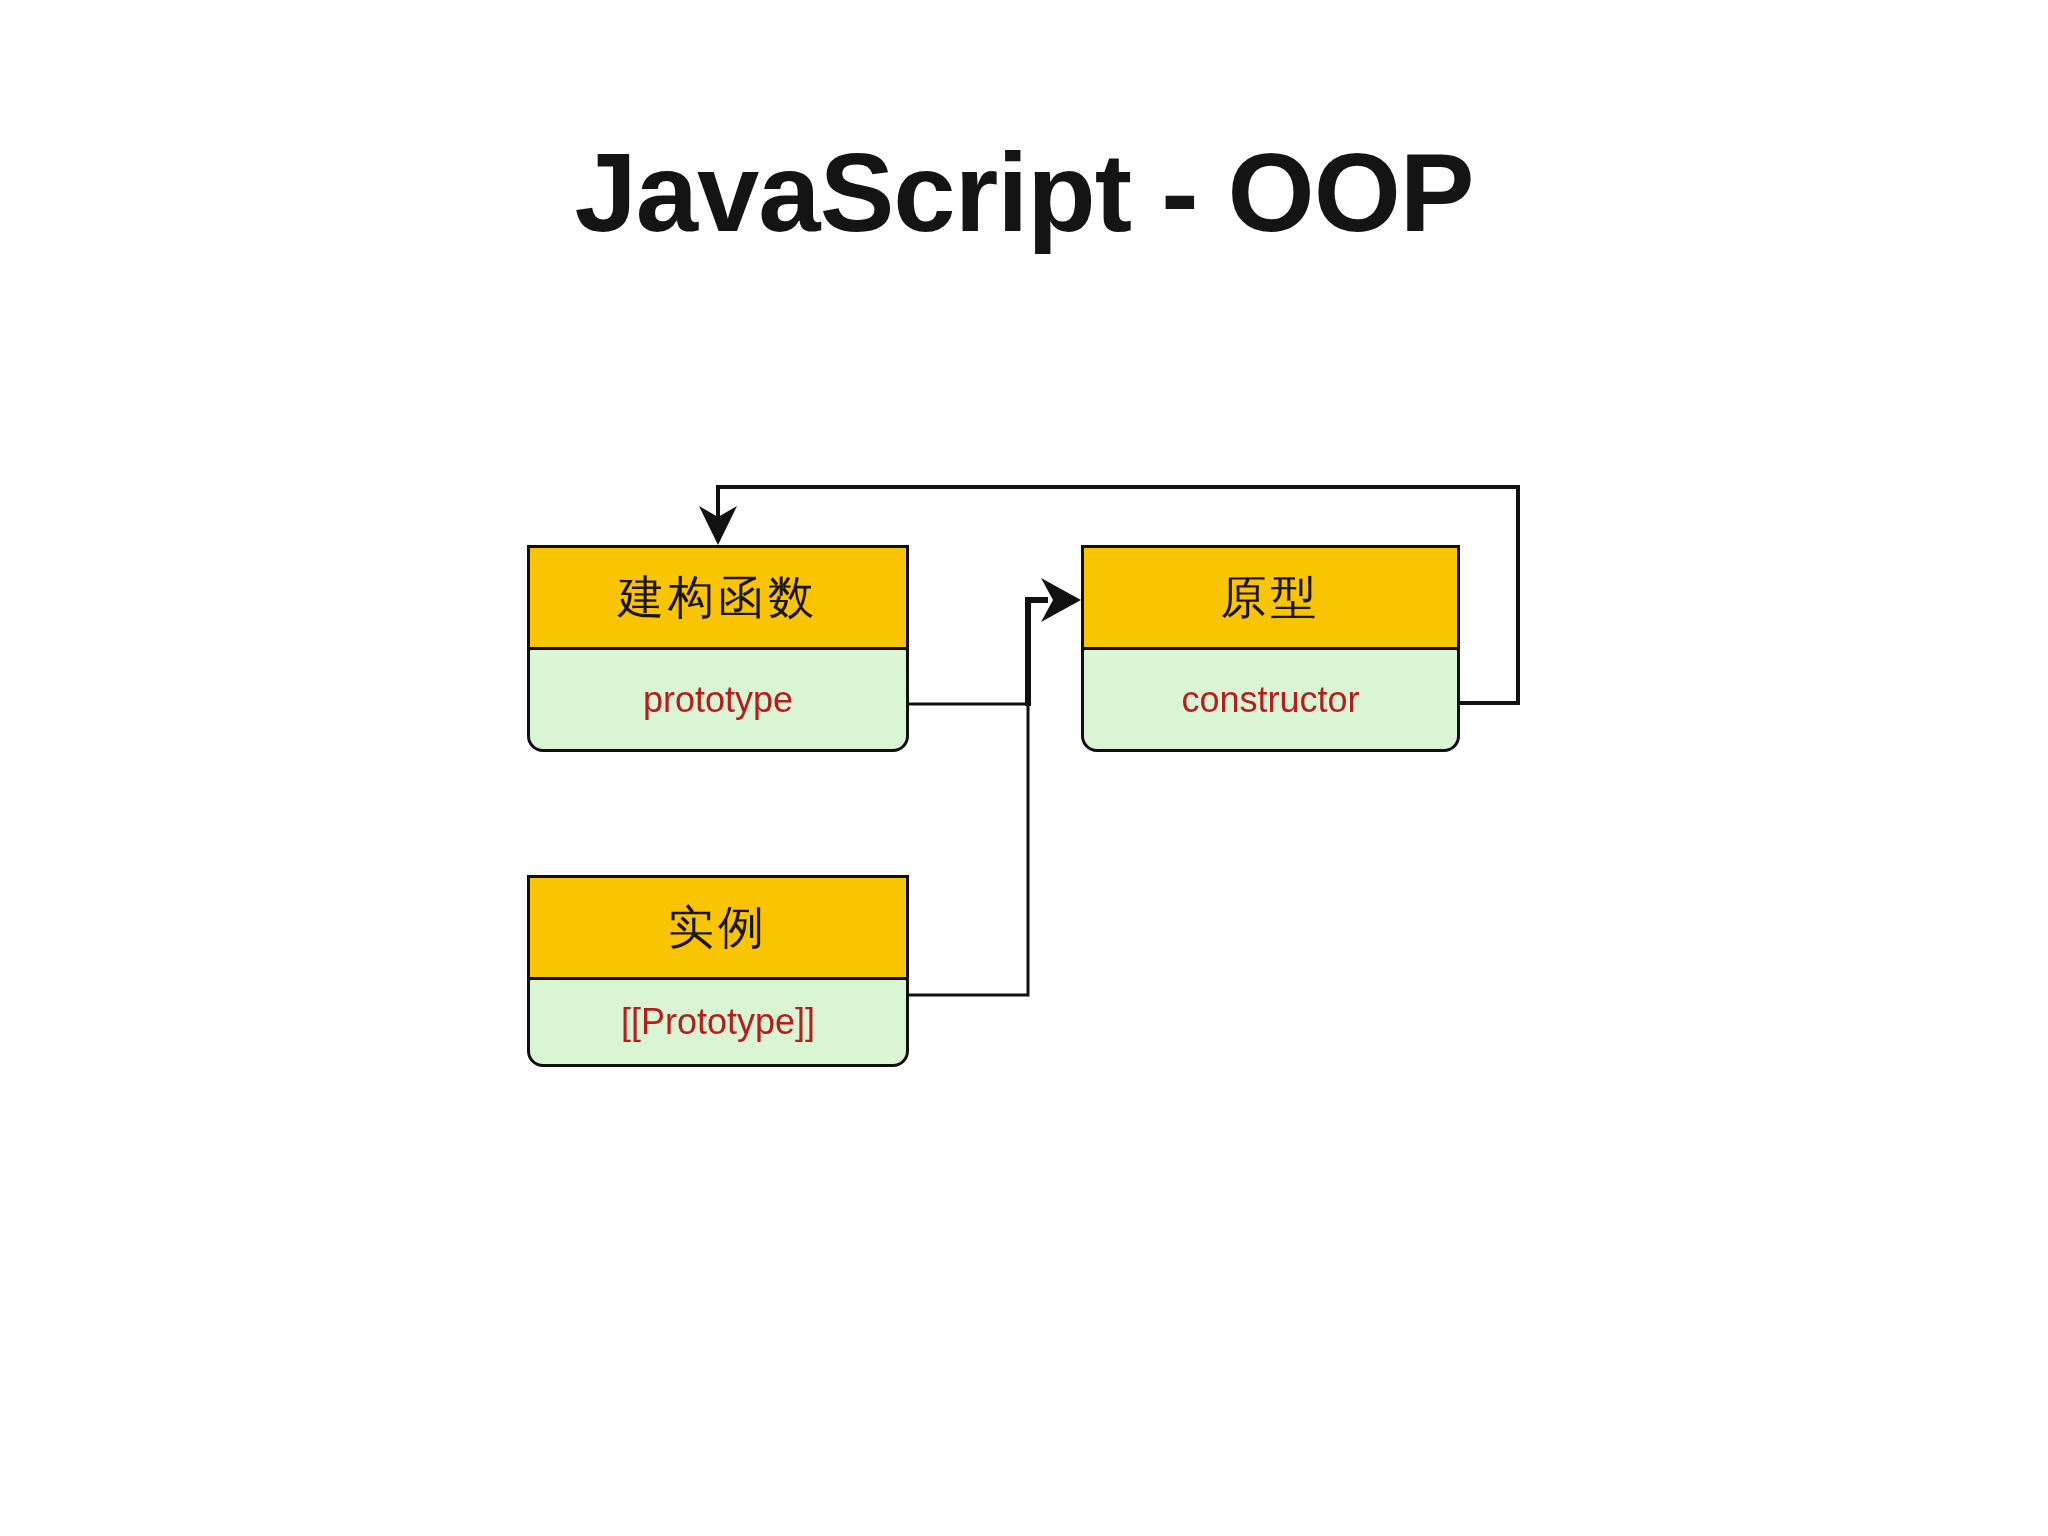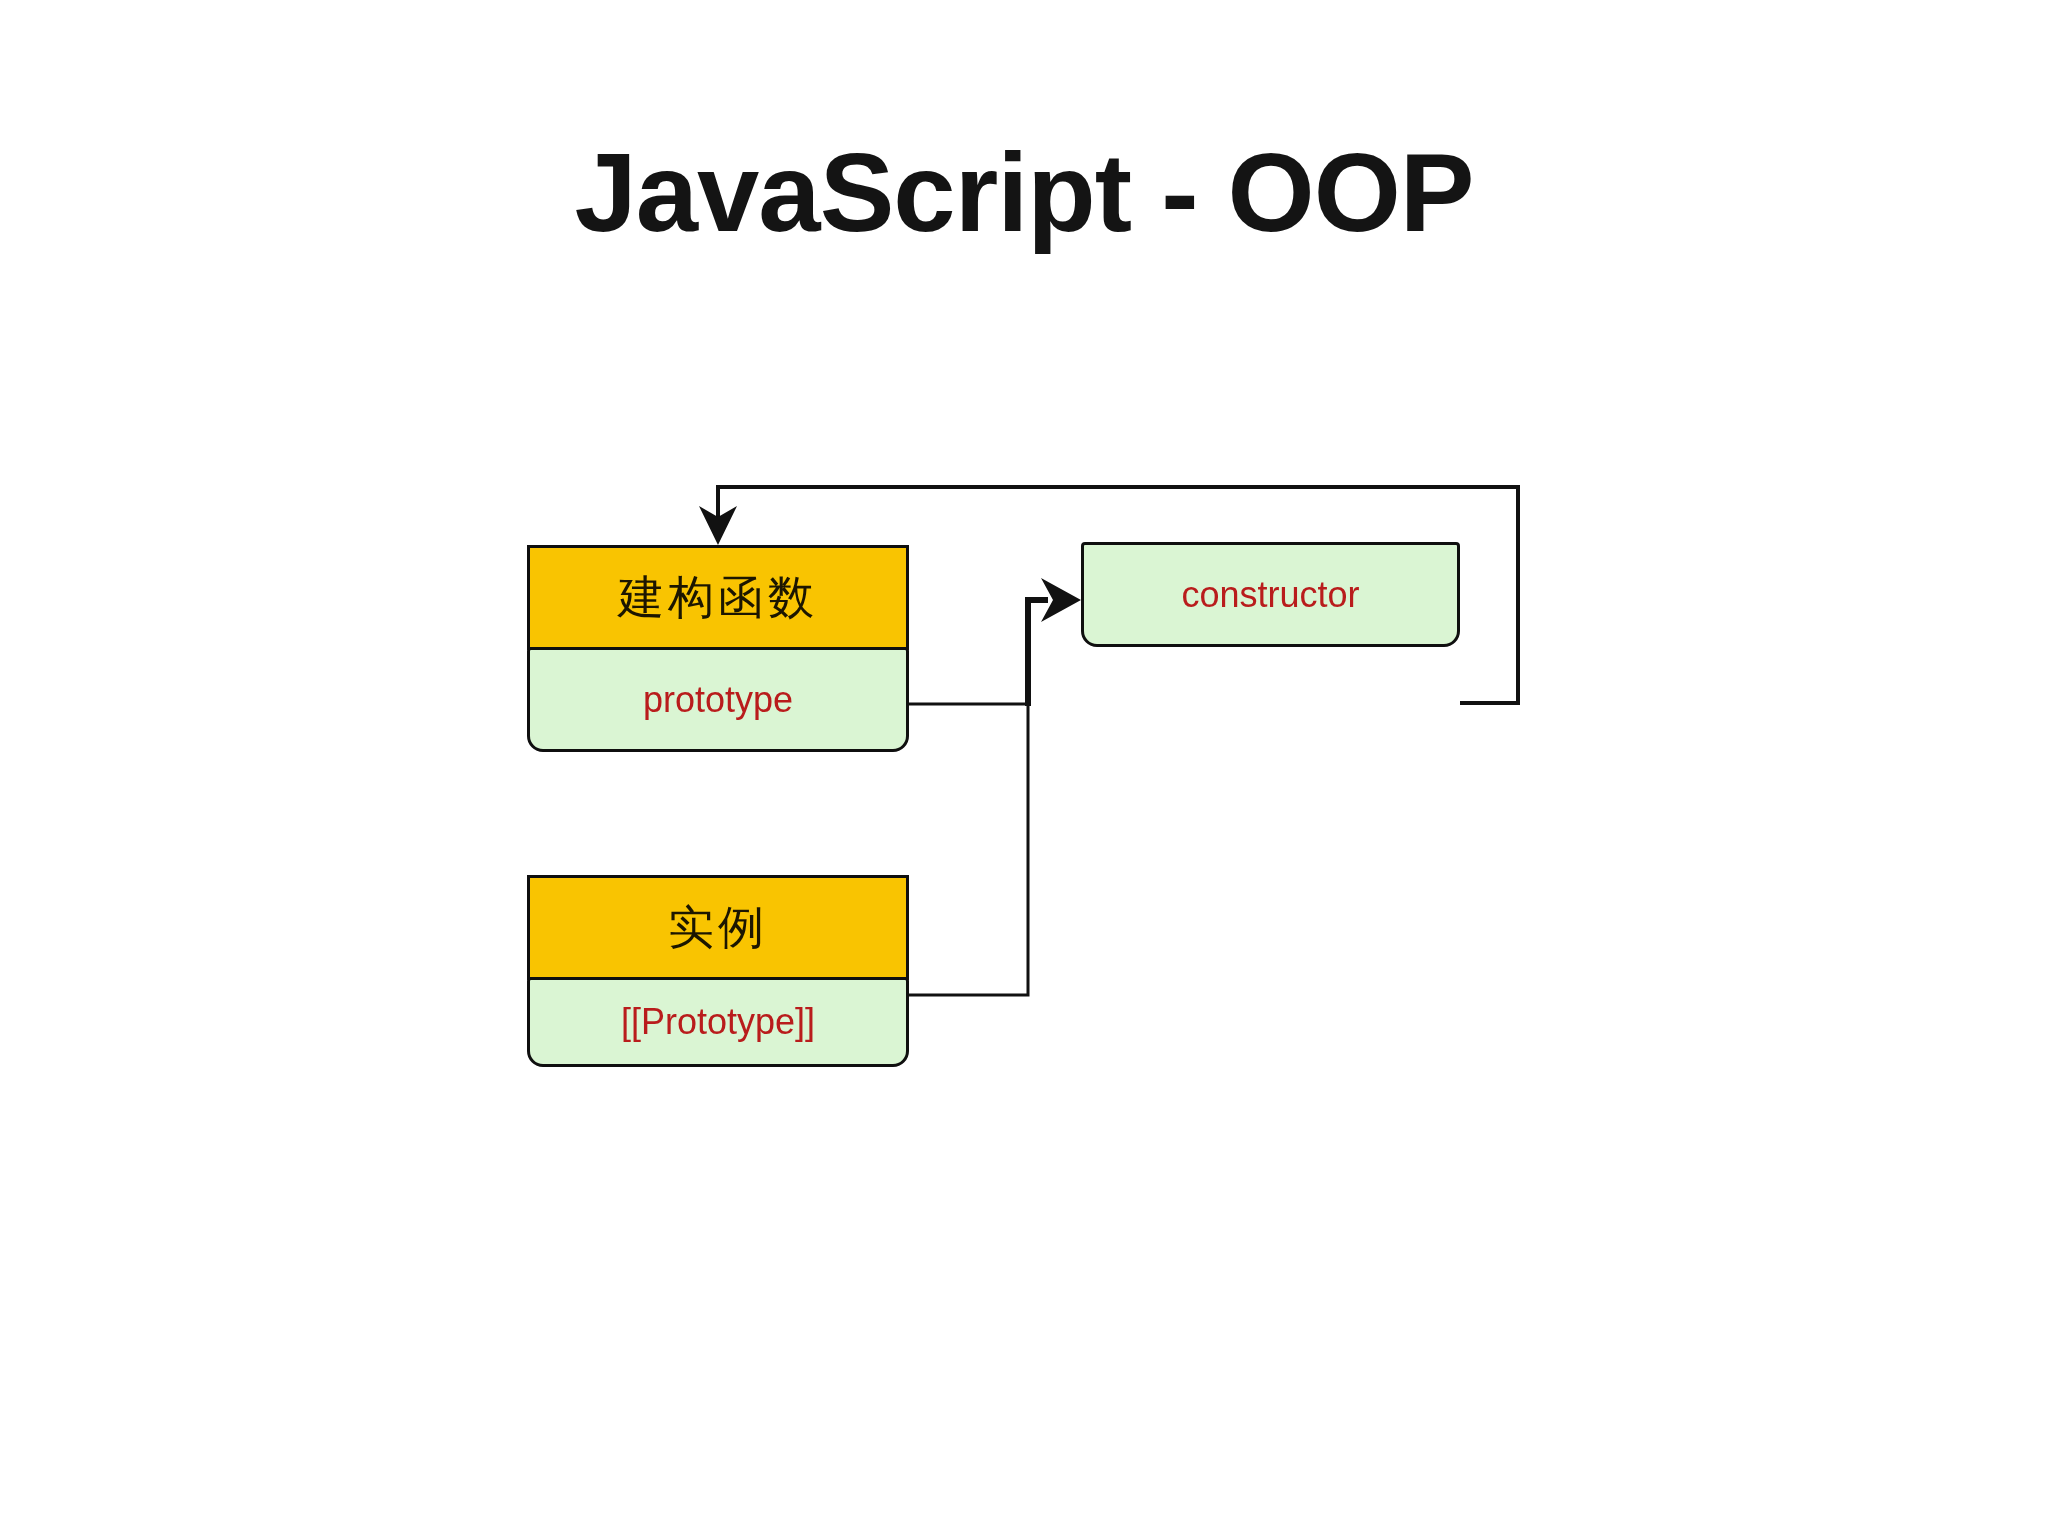--- a/index.html
+++ b/index.html
@@ -89,19 +89,20 @@
   <polyline points="1460,703 1518,703 1518,487 718,487 718,535" fill="none" stroke="#111111" stroke-width="4"></polyline>
   <polygon points="718,545 699,506 718,517 737,506" fill="#111111"></polygon>
 </svg>
 
 <div class="node" id="box-constructor-function">
   <div class="node-header">建构函数</div>
   <div class="node-body">prototype</div>
 </div>
 
 <div class="node" id="box-prototype-object">
+  <div class="node-header">原型</div>
   <div class="node-body">constructor</div>
 </div>
 
 <div class="node" id="box-instance">
   <div class="node-header">实例</div>
   <div class="node-body">[[Prototype]]</div>
 </div>
 
 </body></html>

